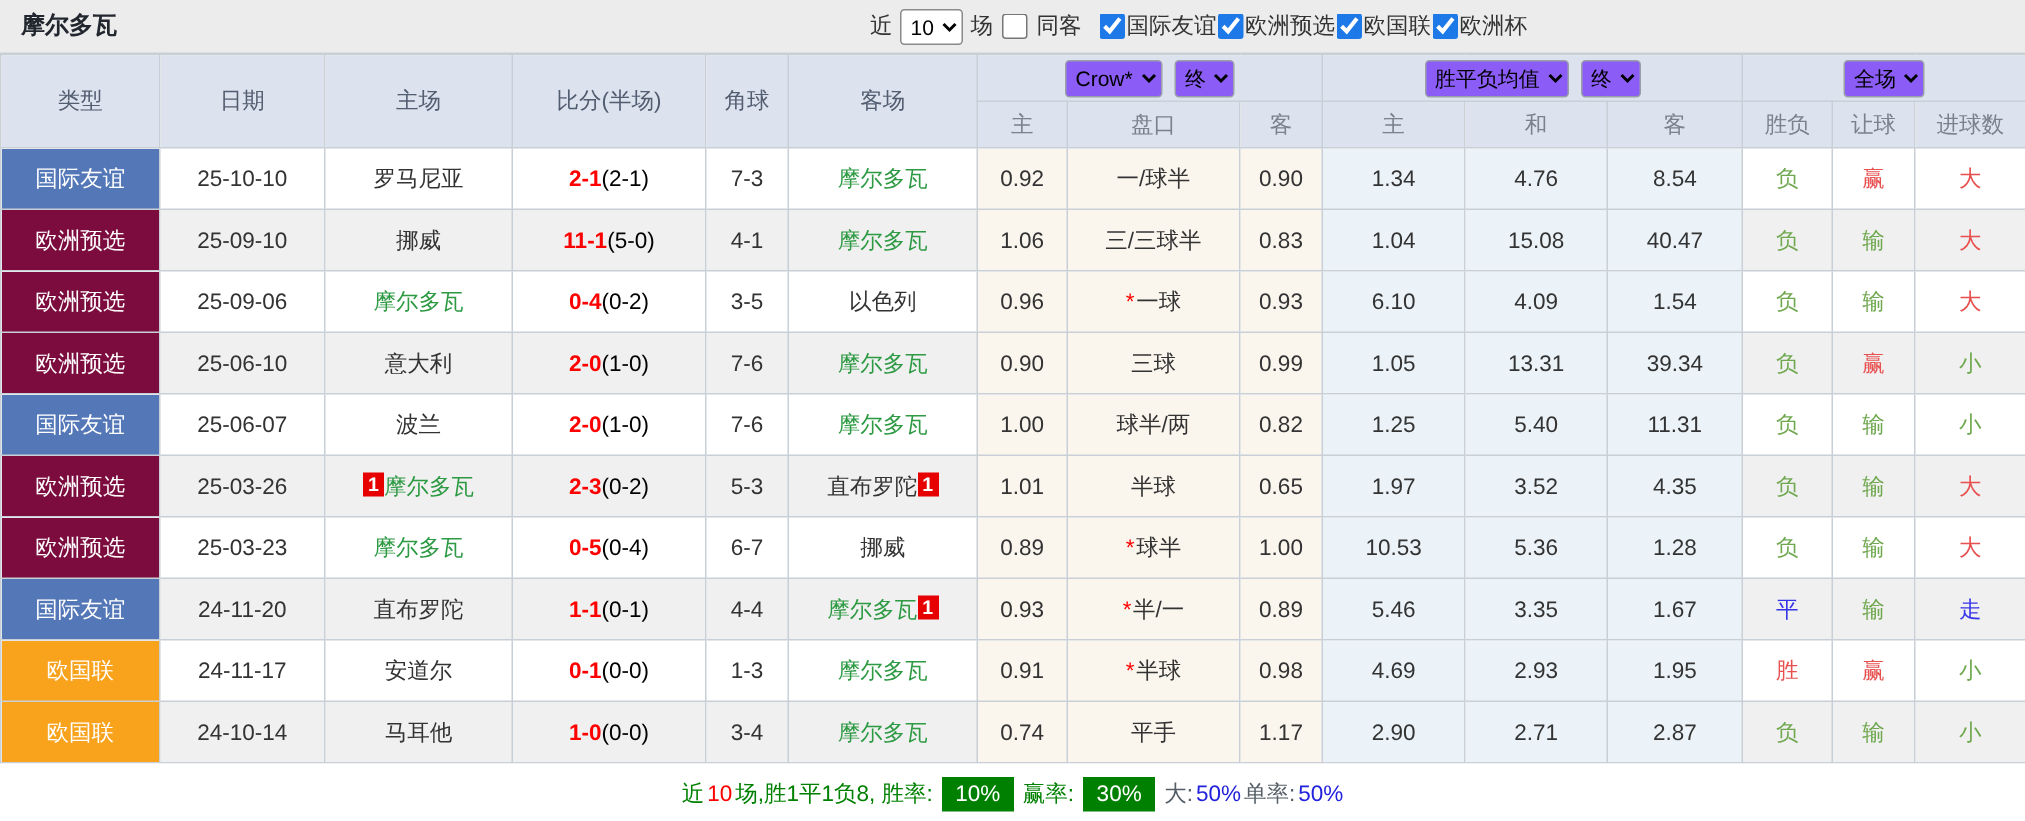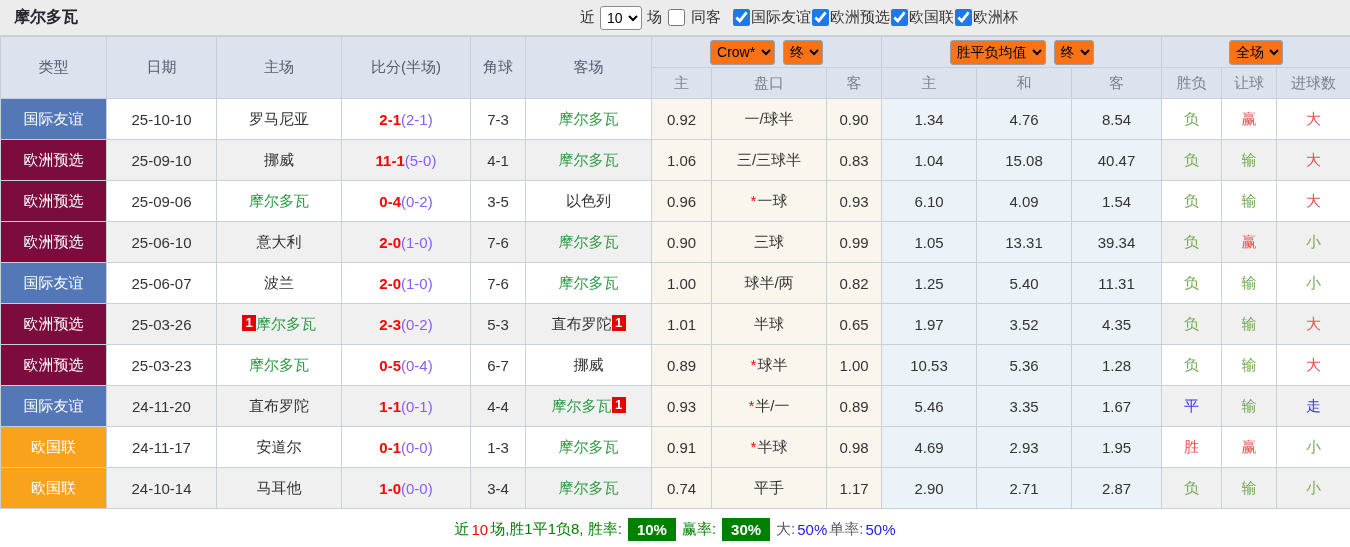--- a/index.html
+++ b/index.html
@@ -23,56 +23,56 @@
     width:17px;height:17px;margin:0 1px;accent-color:var(--accent-checkbox);
   }
   .filters{display:flex;align-items:center;margin-left:6px;}
   .filters label{display:flex;align-items:center;cursor:pointer;}
   
   table{border-collapse:collapse;table-layout:fixed;width:1350px;}
   th,td{border:1px solid #C9CFD6;text-align:center;padding:0;overflow:hidden;white-space:nowrap;}
   thead th{background:var(--header-bg);color:#525D70;font-weight:normal;font-size:15px;height:30px;}
   thead tr.subhdr th{color:#7A828E;}
   thead select{
-    font-size:14px;border:1px solid #9aa0a8;border-radius:3px;background:#f97316;
+    font-size:14px;border:1px solid #9aa0a8;border-radius:3px;background:#8b5cf6;
     height:25px;margin:0 4px;padding:0 2px;
   }
   tbody td{height:40px;font-size:15px;}
   tbody tr:nth-child(even) td{background:#F0F0F0;}
   tbody tr:nth-child(odd) td{background:#FFFFFF;}
   tbody td.c-ah{background:var(--handicap-col-bg) !important;}
   tbody td.c-avg{background:var(--odds-col-bg) !important;}
   td.c-type{color:#fff;font-size:15px;}
   td.type-friendly{background:var(--type-friendly) !important;}
   td.type-qualifier{background:var(--type-qualifier) !important;}
   td.type-nations{background:var(--type-nations) !important;}
   .team-green{color:var(--team-highlight-green);}
   .score-main{color:var(--score-red);font-weight:bold;}
-  .score-half{color:#8b5cf6;}
+  .score-half{color:#000000;}
   .card-badge{
     display:inline-block;background:var(--card-badge-red);color:#fff;
     font-size:13px;font-weight:bold;line-height:16px;min-width:12px;
     padding:0 1px;vertical-align:2px;
   }
   .hstar{color:var(--score-red);margin-right:1px;}
   .tone-green{color:var(--result-green);}
   .tone-red{color:var(--result-red);}
   .tone-blue{color:var(--result-blue);}
   
   .footer{
     height:40px;display:flex;align-items:center;justify-content:center;
     background:#fff;font-size:15px;
   }
   .footer span{margin:0 1px;}
   .seg-green{color:var(--footer-green);}
   .seg-red{color:var(--score-red);}
   .seg-blue{color:var(--stat-blue);}
   .seg-gray{color:#555e66;}
   .seg-badge{
-    background:var(--stat-badge-green);color:#fff;font-weight:bold;
+    background:var(--stat-badge-green);color:#fff;font-weight:normal;
     padding:3px 9px;margin:0 5px !important;
   }
 </style>
 </head>
 <body>
 
 <div class="topbar">
   <span class="title">摩尔多瓦</span>
   <div class="controls">
     <span>近</span>

